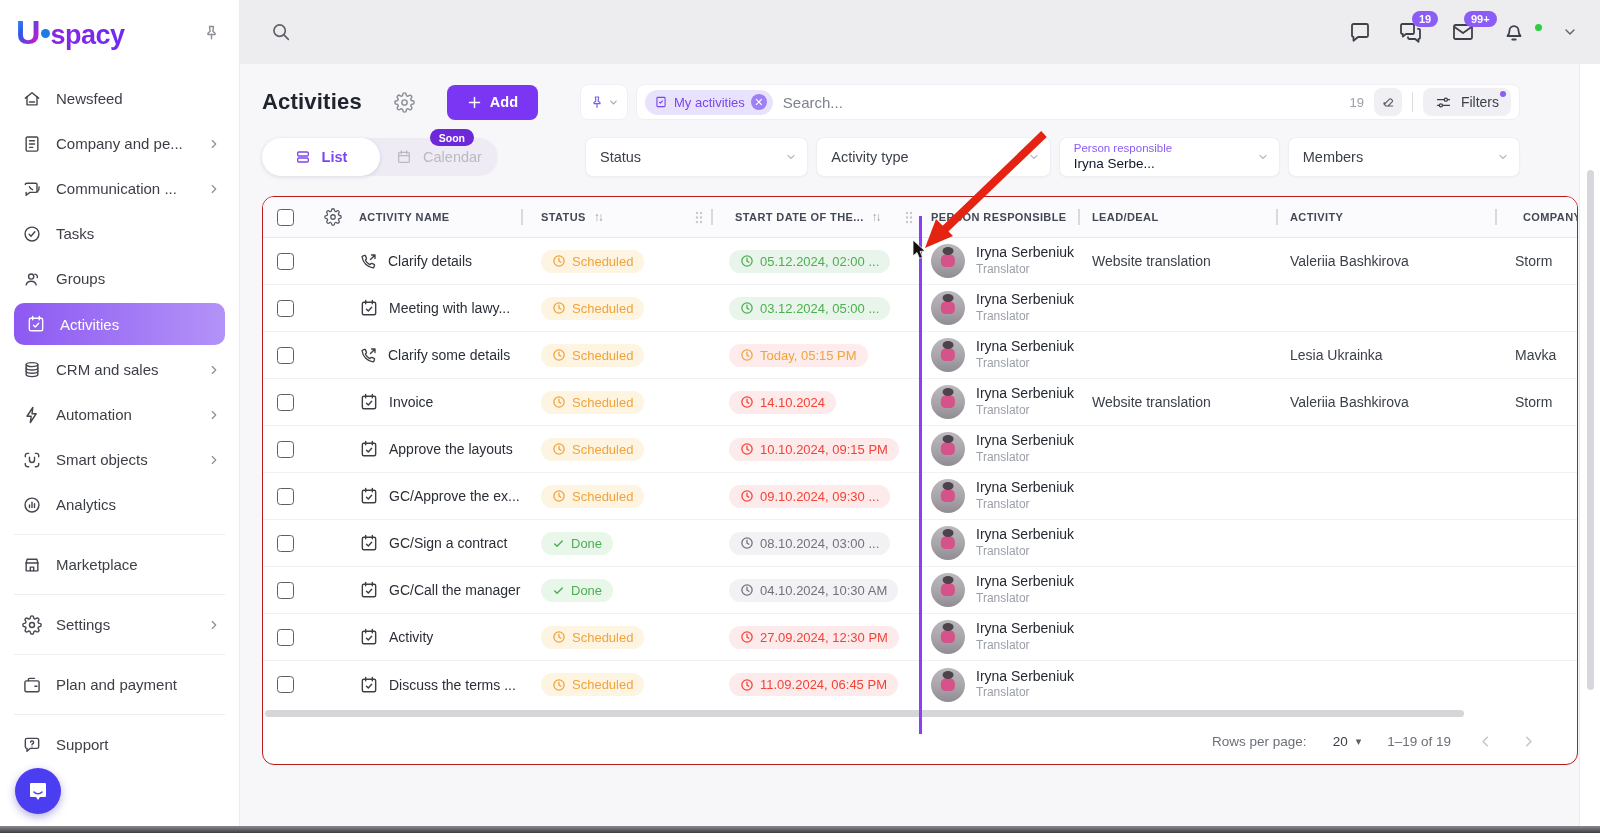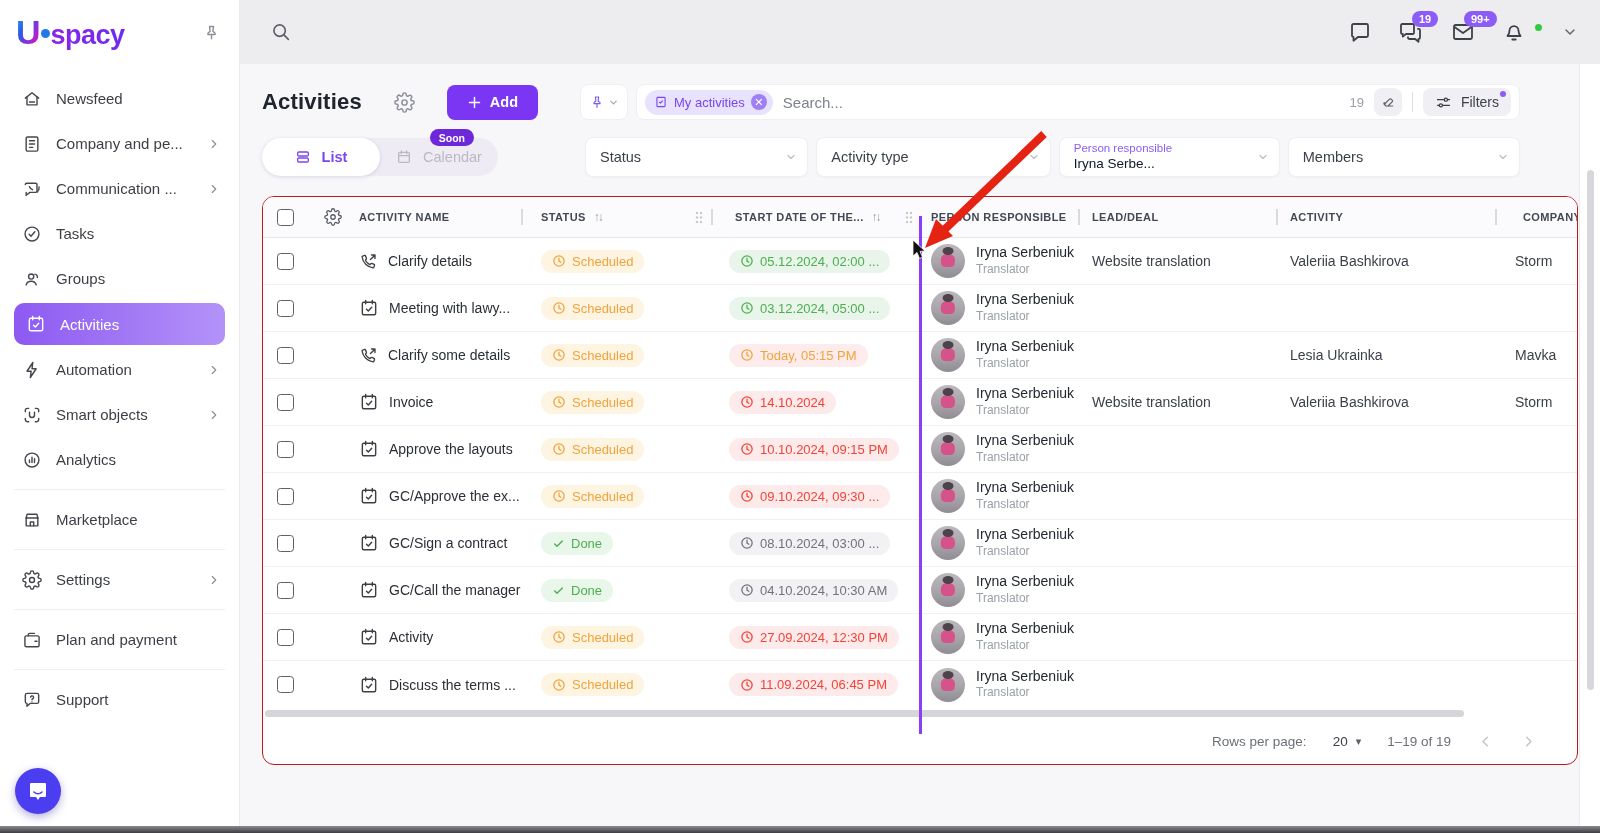--- a/index.html
+++ b/index.html
@@ -201,20 +201,36 @@
         </div>
         <div class="side-item active">
           <span class="icn s-icn">
             <svg width="20" height="20" viewBox="0 0 24 24" fill="none" stroke="currentColor" stroke-width="1.7" stroke-linecap="round" stroke-linejoin="round">
               <rect x="4" y="5" width="16" height="15" rx="1.8"></rect>
               <path d="M8 3v4M16 3v4"></path>
               <path d="m9 13.5 2.2 2.2 4-4.7"></path>
             </svg>
           </span>
           <span class="s-label">Activities</span>
+        </div>
+        <div class="side-item">
+          <span class="icn s-icn">
+            <svg width="20" height="20" viewBox="0 0 24 24" fill="none" stroke="currentColor" stroke-width="1.7" stroke-linecap="round" stroke-linejoin="round">
+              <ellipse cx="12" cy="5.5" rx="7" ry="2.4"></ellipse>
+              <path d="M5 5.5v4c0 1.3 3.1 2.4 7 2.4s7-1.1 7-2.4v-4"></path>
+              <path d="M5 9.5v4c0 1.3 3.1 2.4 7 2.4s7-1.1 7-2.4v-4"></path>
+              <path d="M5 13.5v4c0 1.3 3.1 2.4 7 2.4s7-1.1 7-2.4v-4"></path>
+            </svg>
+          </span>
+          <span class="s-label">CRM and sales</span>
+          <span class="icn chev">
+            <svg width="14" height="14" viewBox="0 0 24 24" fill="none" stroke="currentColor" stroke-width="2" stroke-linecap="round" stroke-linejoin="round">
+              <path d="m9 6 6 6-6 6"></path>
+            </svg>
+          </span>
         </div>
         <div class="side-item">
           <span class="icn s-icn">
             <svg width="20" height="20" viewBox="0 0 24 24" fill="none" stroke="currentColor" stroke-width="1.7" stroke-linecap="round" stroke-linejoin="round">
               <path d="M13 3 6 13.5h5L10 21l7-10.5h-5L13 3z"></path>
             </svg>
           </span>
           <span class="s-label">Automation</span>
           <span class="icn chev">
             <svg width="14" height="14" viewBox="0 0 24 24" fill="none" stroke="currentColor" stroke-width="2" stroke-linecap="round" stroke-linejoin="round">

